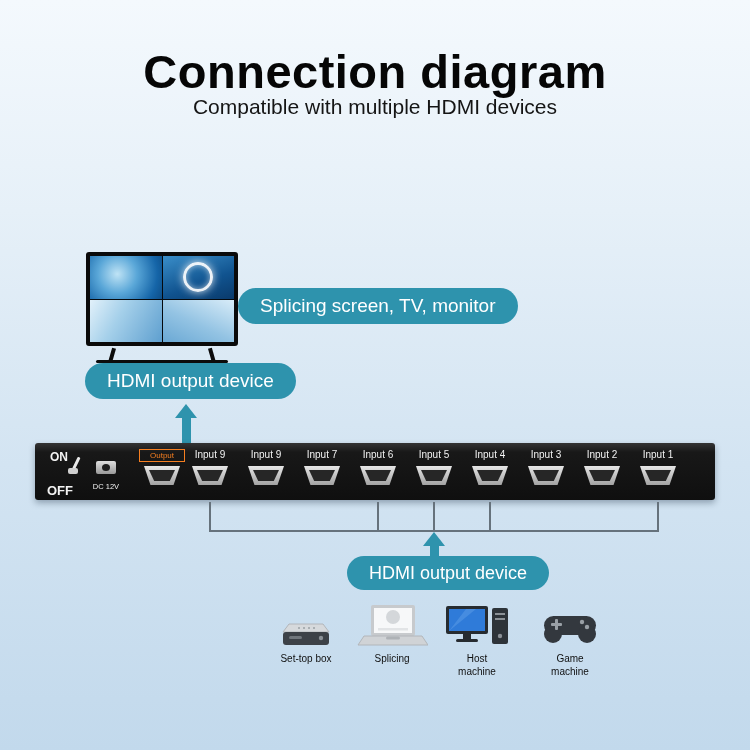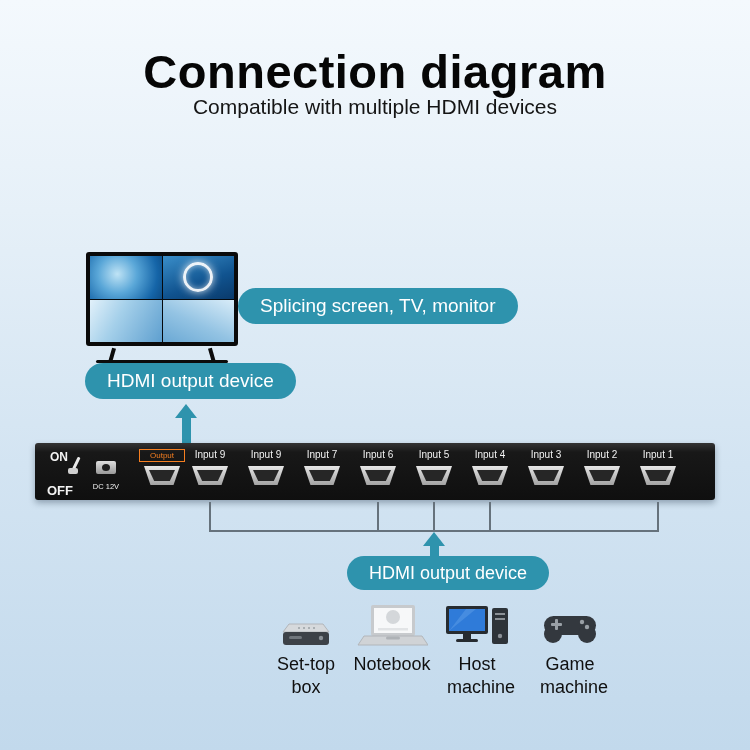--- a/index.html
+++ b/index.html
@@ -108,21 +108,21 @@
   .port-label { color:#f2f2f2; font-size:10px; height:10px; line-height:10px; white-space:nowrap; }
   .port-group .hdmi-port { margin-top:6px; }
 
   
   .stub  { position:absolute; width:2px; height:28px; top:502px; background:#66727c; }
   .hline { position:absolute; left:209px; top:530px; width:450px; height:2px; background:#66727c; }
 
   
   .source { position:absolute; top:598px; display:flex; flex-direction:column; align-items:center; }
   .icon-box { height:50px; display:flex; align-items:flex-end; justify-content:center; }
-  .source-label { margin-top:5px; font-size:18px; color:#101010; text-align:center; line-height:1.25; }
+  .source-label { margin-top:5px; font-size:10px; color:#101010; text-align:center; line-height:1.25; }
   .src-settop   { left:260px; width:92px; }
   .src-notebook { left:352px; width:80px; }
   .src-host     { left:440px; width:74px; }
   .src-game     { left:526px; width:88px; }
   .narrow { width:60px; }
 </style>
 </head>
 <body>
 
 <div class="canvas">
@@ -236,21 +236,21 @@
     <div class="icon-box">
       <svg width="72" height="44" viewBox="0 0 72 44">
         <rect x="15" y="1" width="44" height="31" rx="2" fill="#c7cacd"></rect>
         <rect x="18" y="4" width="38" height="25" fill="#f7f8f9"></rect>
         <circle cx="37" cy="13" r="7" fill="#d4d7da"></circle>
         <rect x="22" y="24" width="30" height="2.5" fill="#e2e4e6"></rect>
         <polygon points="8,32 66,32 72,41 2,41" fill="#d0d3d6" stroke="#b2b6ba" stroke-width="1"></polygon>
         <rect x="30" y="32.5" width="14" height="3" rx="1.5" fill="#aeb2b6"></rect>
       </svg>
     </div>
-    <div class="source-label">Notebook</div>
+    <div class="source-label">Splicing</div>
   </div>
 
   <div class="source src-host">
     <div class="icon-box">
       <svg width="62" height="44" viewBox="0 0 62 44">
         <rect x="0" y="2" width="42" height="28" rx="2" fill="#262b30"></rect>
         <rect x="3" y="5" width="36" height="22" fill="#2f7bd9"></rect>
         <polygon points="3,27 20,5 30,5 3,27" fill="#5a9ae6" opacity="0.55"></polygon>
         <rect x="17" y="30" width="8" height="5" fill="#262b30"></rect>
         <rect x="10" y="35" width="22" height="3" rx="1.5" fill="#262b30"></rect>

